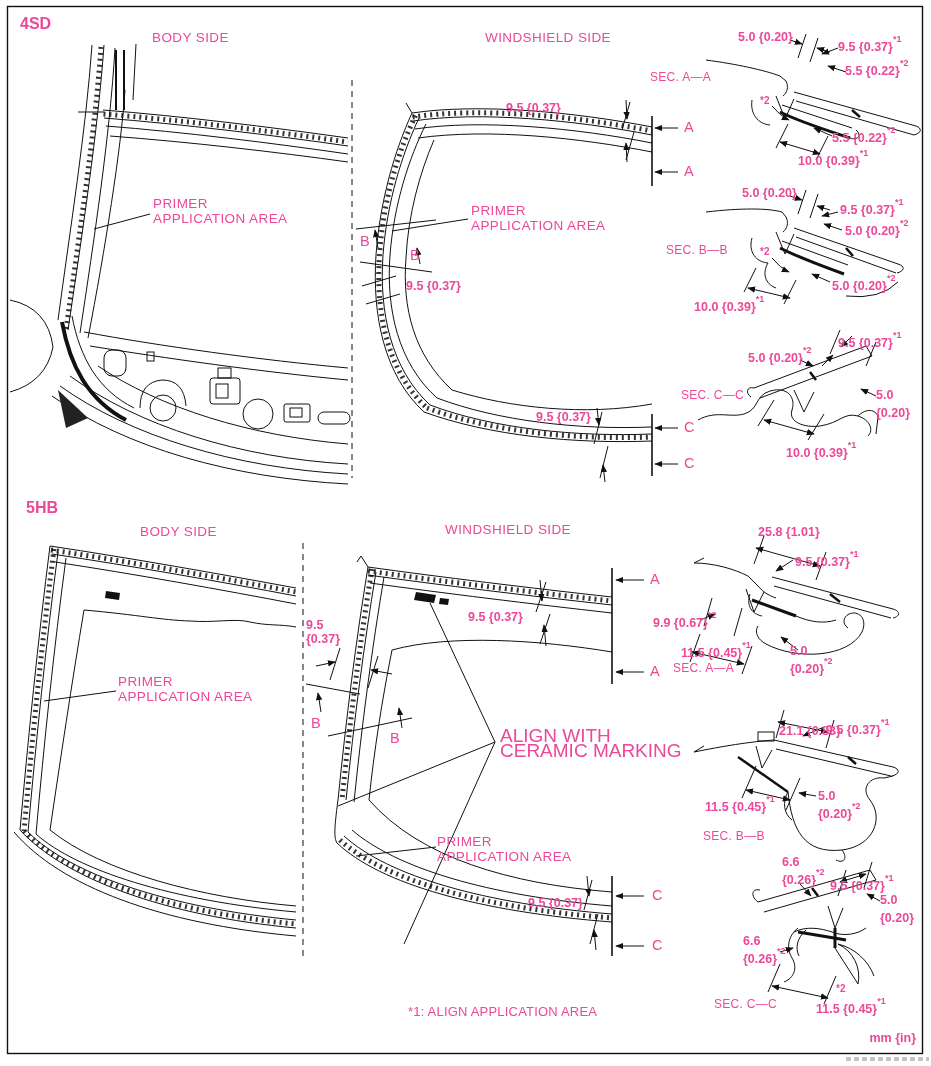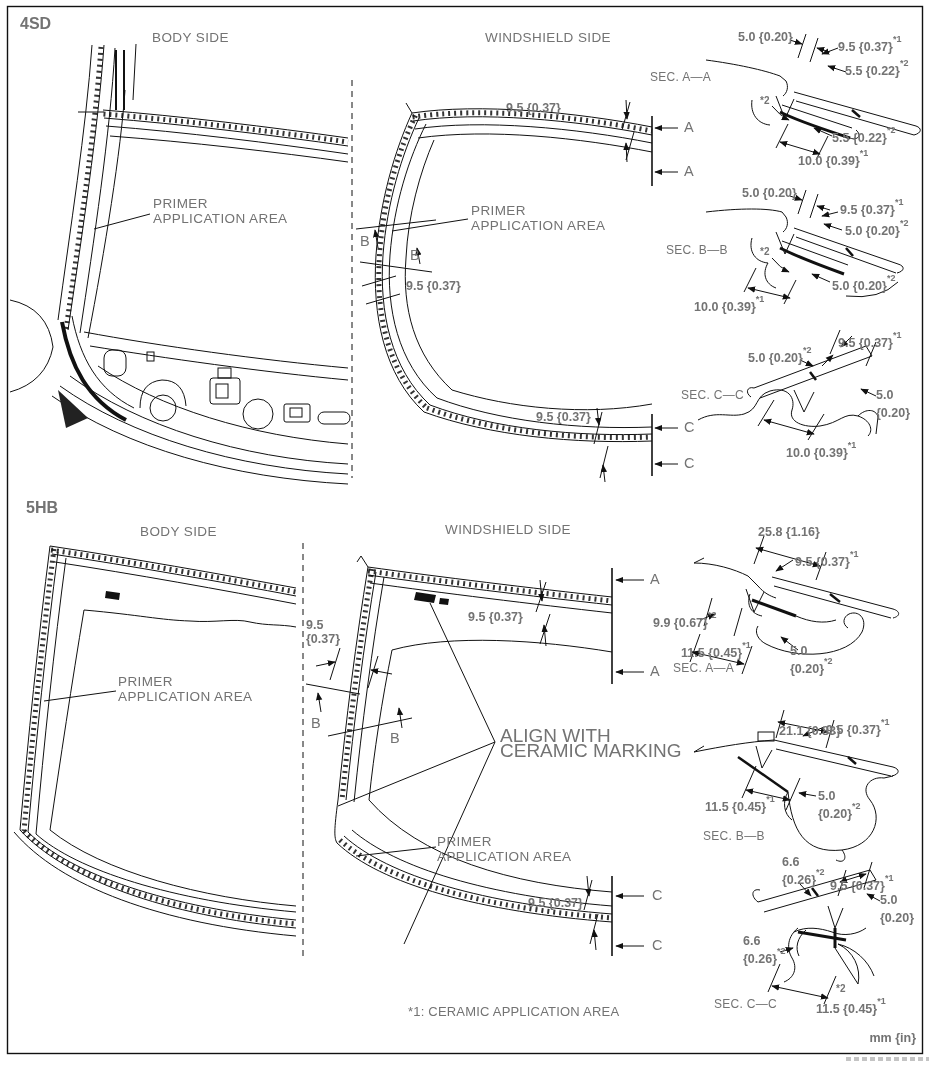--- a/index.html
+++ b/index.html
@@ -1,17 +1,17 @@
 <!DOCTYPE html>
 <html><head>
 <meta charset="utf-8">
 <style>
   html,body{margin:0;padding:0;background:#fff}
   .page{position:relative;width:931px;height:1066px;background:#fff;overflow:hidden;
-        font-family:"Liberation Sans",sans-serif;color:#737373}
+        font-family:"Liberation Sans",sans-serif;color:#ec4899}
   svg.art{position:absolute;left:0;top:0}
   .lbl{position:absolute;white-space:pre-line;line-height:15px}
   .dim{font-size:12.5px;font-weight:bold;line-height:14px}
   .ttl{font-size:13.5px;letter-spacing:.4px}
   .tag{font-size:16px;font-weight:bold}
   .sec{font-size:12px;letter-spacing:.3px}
   .mk{font-size:14.5px}
   .fn{font-size:13px;letter-spacing:.2px}
   .units{font-size:12.5px;font-weight:bold;text-align:right;width:100px}
   .note{font-size:19px}
@@ -396,21 +396,21 @@
 {0.37}</div>
 <div class="lbl dim" style="left:528px;top:896px">9.5 {0.37}</div>
 <div class="lbl mk" style="left:650px;top:572px">A</div>
 <div class="lbl mk" style="left:650px;top:664px">A</div>
 <div class="lbl mk" style="left:311px;top:716px">B</div>
 <div class="lbl mk" style="left:390px;top:731px">B</div>
 <div class="lbl mk" style="left:652px;top:888px">C</div>
 <div class="lbl mk" style="left:652px;top:938px">C</div>
 
 <div class="lbl sec" style="left:673px;top:661px">SEC. A—A</div>
-<div class="lbl dim" style="left:758px;top:521px"><span>25.8 {1.16}</span><sup></sup></div>
+<div class="lbl dim" style="left:758px;top:521px"><span>25.8 {1.01}</span><sup></sup></div>
 <div class="lbl dim" style="left:795px;top:551px"><span>9.5 {0.37}</span><sup>*1</sup></div>
 <div class="lbl dim" style="left:653px;top:612px"><span>9.9 {0.67}</span><sup>*2</sup></div>
 <div class="lbl dim" style="left:681px;top:642px"><span>11.5 {0.45}</span><sup>*1</sup></div>
 <div class="lbl dim" style="left:790px;top:644px"><span>5.0
 {0.20}</span><sup>*2</sup></div>
 
 <div class="lbl sec" style="left:703px;top:829px">SEC. B—B</div>
 <div class="lbl dim" style="left:779px;top:720px"><span>21.1 {0.83}</span><sup></sup></div>
 <div class="lbl dim" style="left:826px;top:719px"><span>9.5 {0.37}</span><sup>*1</sup></div>
 <div class="lbl dim" style="left:705px;top:796px"><span>11.5 {0.45}</span><sup>*1</sup></div>
@@ -421,16 +421,16 @@
 <div class="lbl dim" style="left:782px;top:855px"><span>6.6
 {0.26}</span><sup>*2</sup></div>
 <div class="lbl dim" style="left:830px;top:875px"><span>9.5 {0.37}</span><sup>*1</sup></div>
 <div class="lbl dim" style="left:880px;top:893px"><span>5.0
 {0.20}</span><sup></sup></div>
 <div class="lbl dim" style="left:743px;top:934px"><span>6.6
 {0.26}</span><sup>*2</sup></div>
 <div class="lbl dim" style="left:836px;top:982px;font-size:10px"><span>*2</span></div>
 <div class="lbl dim" style="left:816px;top:998px"><span>11.5 {0.45}</span><sup>*1</sup></div>
 
-<div class="lbl fn" style="left:408px;top:1004px">*1: CERAMIC APPLICATION AREA</div>
+<div class="lbl fn" style="left:408px;top:1004px">*1: ALIGN APPLICATION AREA</div>
 <div class="lbl units" style="left:816px;top:1031px">mm {in}</div>
 
 </div>
 
 </body></html>

